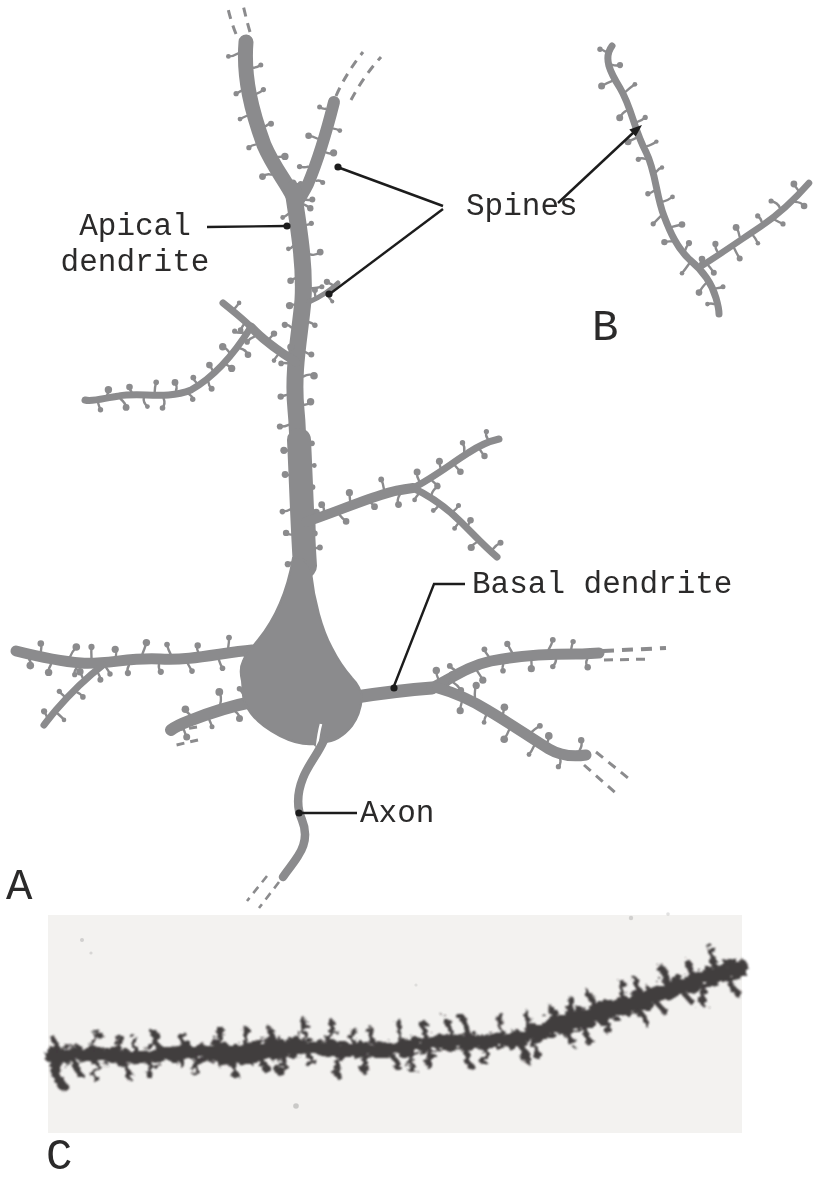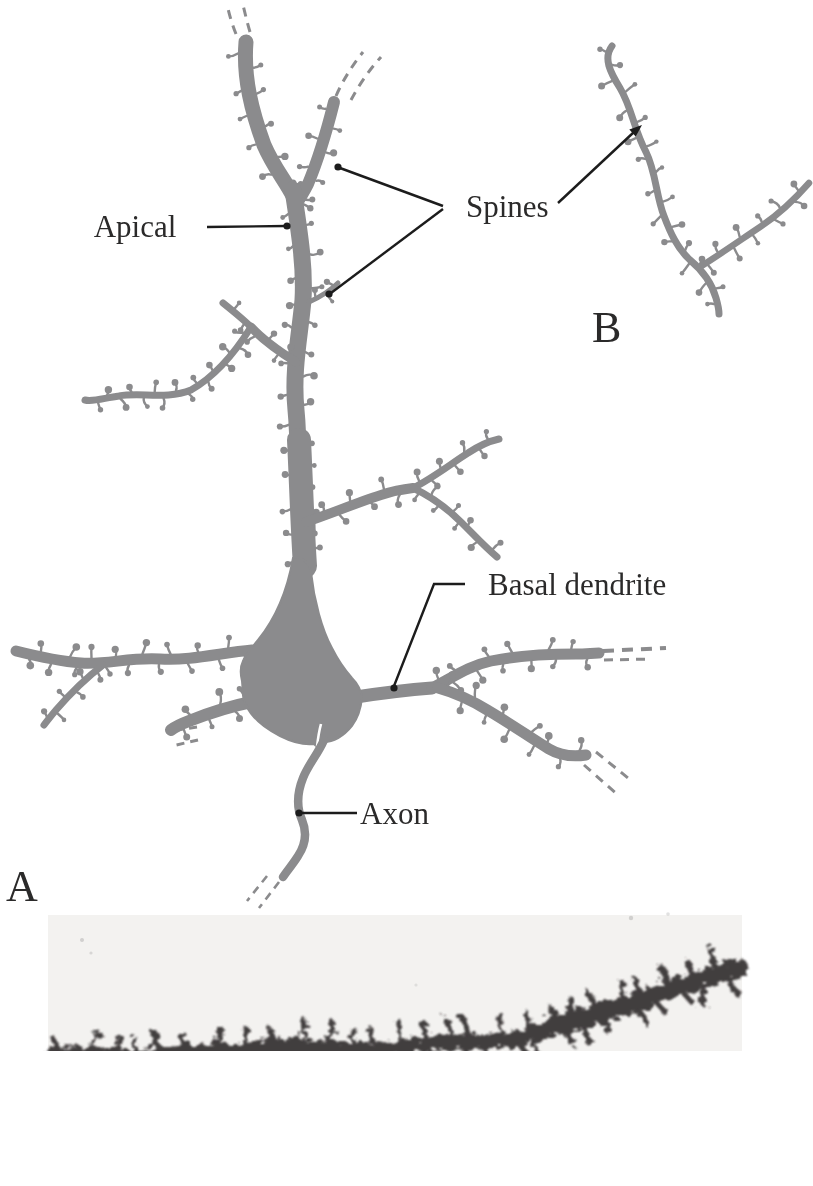--- a/index.html
+++ b/index.html
@@ -4,22 +4,22 @@
 <style>
   :root{
     --page_bg:#ffffff;
     --neuron_gray:#8b8b8d;
     --label_text:#2b2a2a;
     --leader:#1c1c1c;
     --photo_bg:#f3f2f0;
     --photo_ink:#393435;
   }
   html,body{margin:0;padding:0;background:#fff;}
-  .stage{position:relative;width:813px;height:1051px;background:var(--page_bg);overflow:hidden;
-         font-family:Liberation Serif, serif;}
+  .stage{position:relative;width:813px;height:1186px;background:var(--page_bg);overflow:hidden;
+         font-family:Liberation Mono, monospace;}
   .stage > svg{position:absolute;left:0;top:0;}
   .nd{fill:none;stroke:var(--neuron_gray);stroke-linecap:round;stroke-linejoin:round;}
   .soma{fill:var(--neuron_gray);stroke:var(--neuron_gray);stroke-width:2;}
   .dash{fill:none;stroke:var(--neuron_gray);stroke-linecap:butt;}
   .leader{fill:none;stroke:var(--leader);stroke-width:2.4;}
   .ldot{fill:var(--leader);}
   .ahead{fill:var(--leader);}
   .spine path{fill:none;stroke:var(--neuron_gray);stroke-width:2.4;stroke-linecap:round;}
   .spine circle{fill:var(--neuron_gray);}
   .photo-spine path{fill:none;stroke:var(--photo_ink);stroke-width:5;stroke-linecap:round;}
@@ -618,21 +618,22 @@
       <circle class="speck" cx="91" cy="953" r="1.6" opacity="0.2"></circle>
       <circle class="speck" cx="631" cy="918" r="2.2" opacity="0.25"></circle>
       <circle class="speck" cx="668" cy="914" r="1.8" opacity="0.2"></circle>
       <circle class="speck" cx="296" cy="1106" r="2.8" opacity="0.3"></circle>
       <circle class="speck" cx="416" cy="985" r="1.6" opacity="0.15"></circle>
     </g>
   </svg>
 
   <div class="lbl center" style="left:55px;top:209px;width:160px;">
     <div>Apical</div>
+    <div>dendrite</div>
   </div>
   <div class="lbl" style="left:466px;top:189px;">Spines</div>
-  <div class="lbl" style="left:488px;top:567px;">Basal dendrite</div>
+  <div class="lbl" style="left:472px;top:567px;">Basal dendrite</div>
   <div class="lbl" style="left:360px;top:796px;text-align:right;">Axon</div>
 
   <div class="plabel" style="left:6px;top:864px;">A</div>
   <div class="plabel" style="left:592px;top:305px;">B</div>
   <div class="plabel" style="left:46px;top:1134px;">C</div>
 </div>
 
 </body></html>

